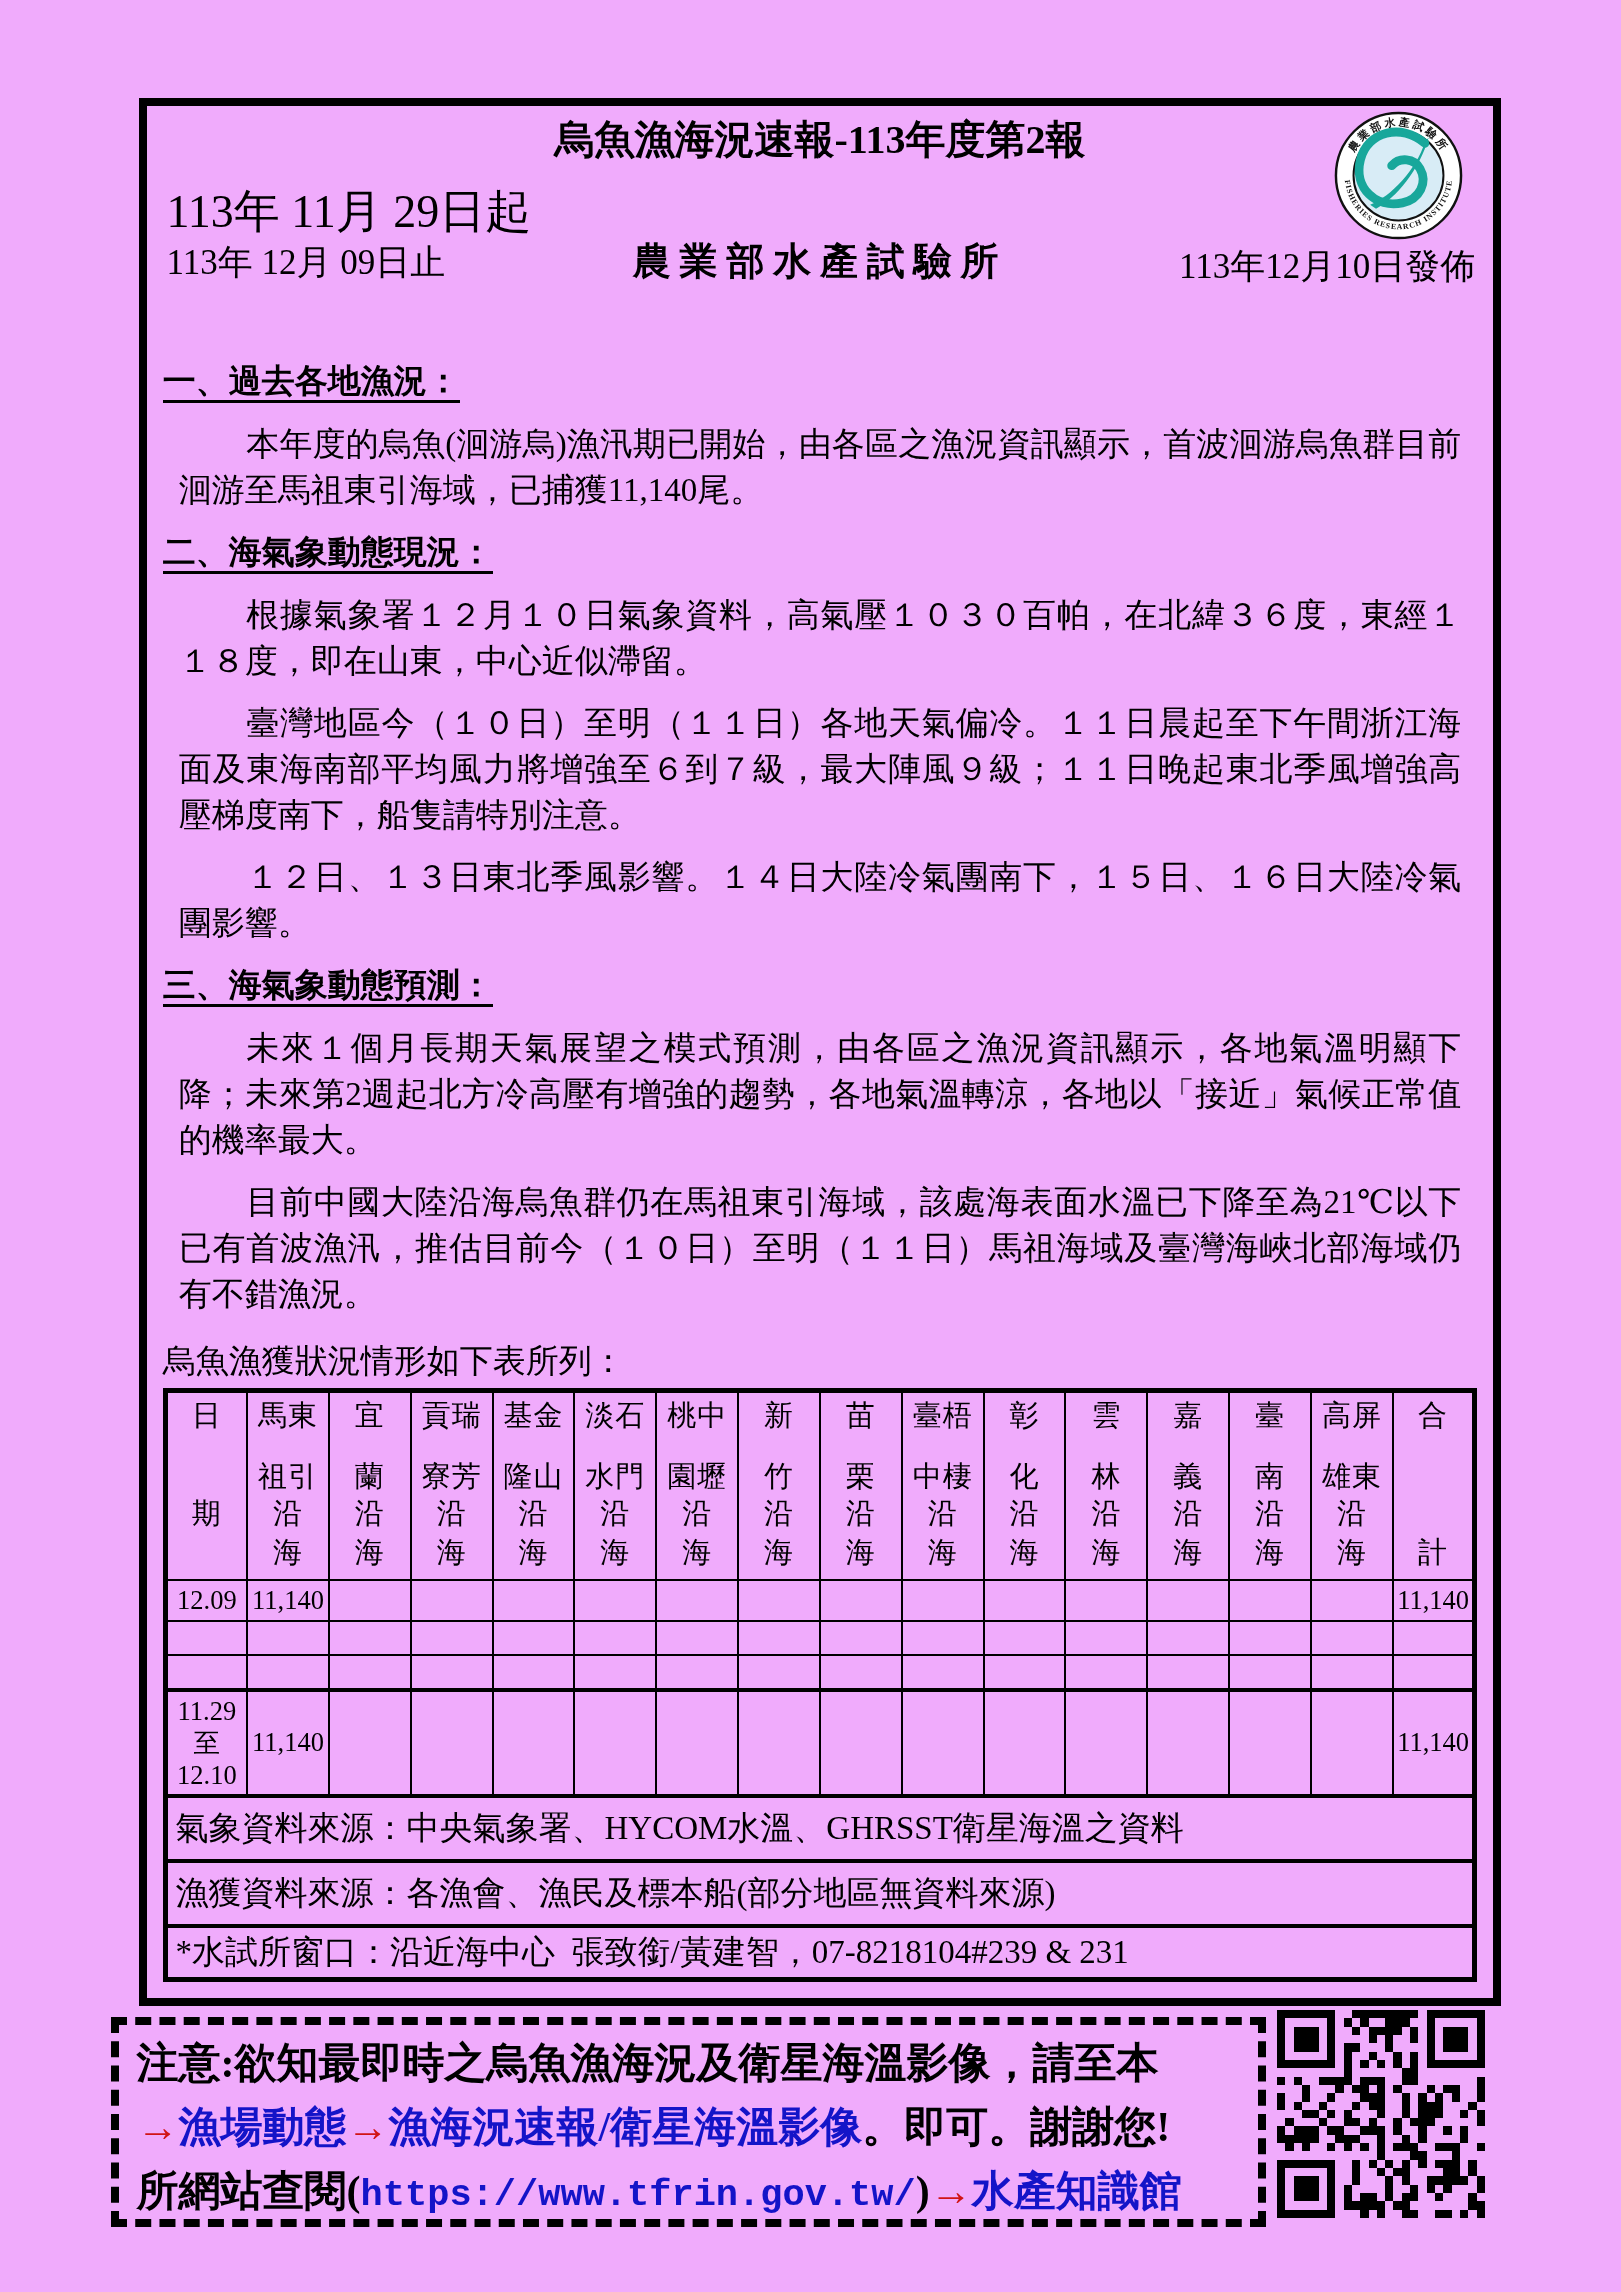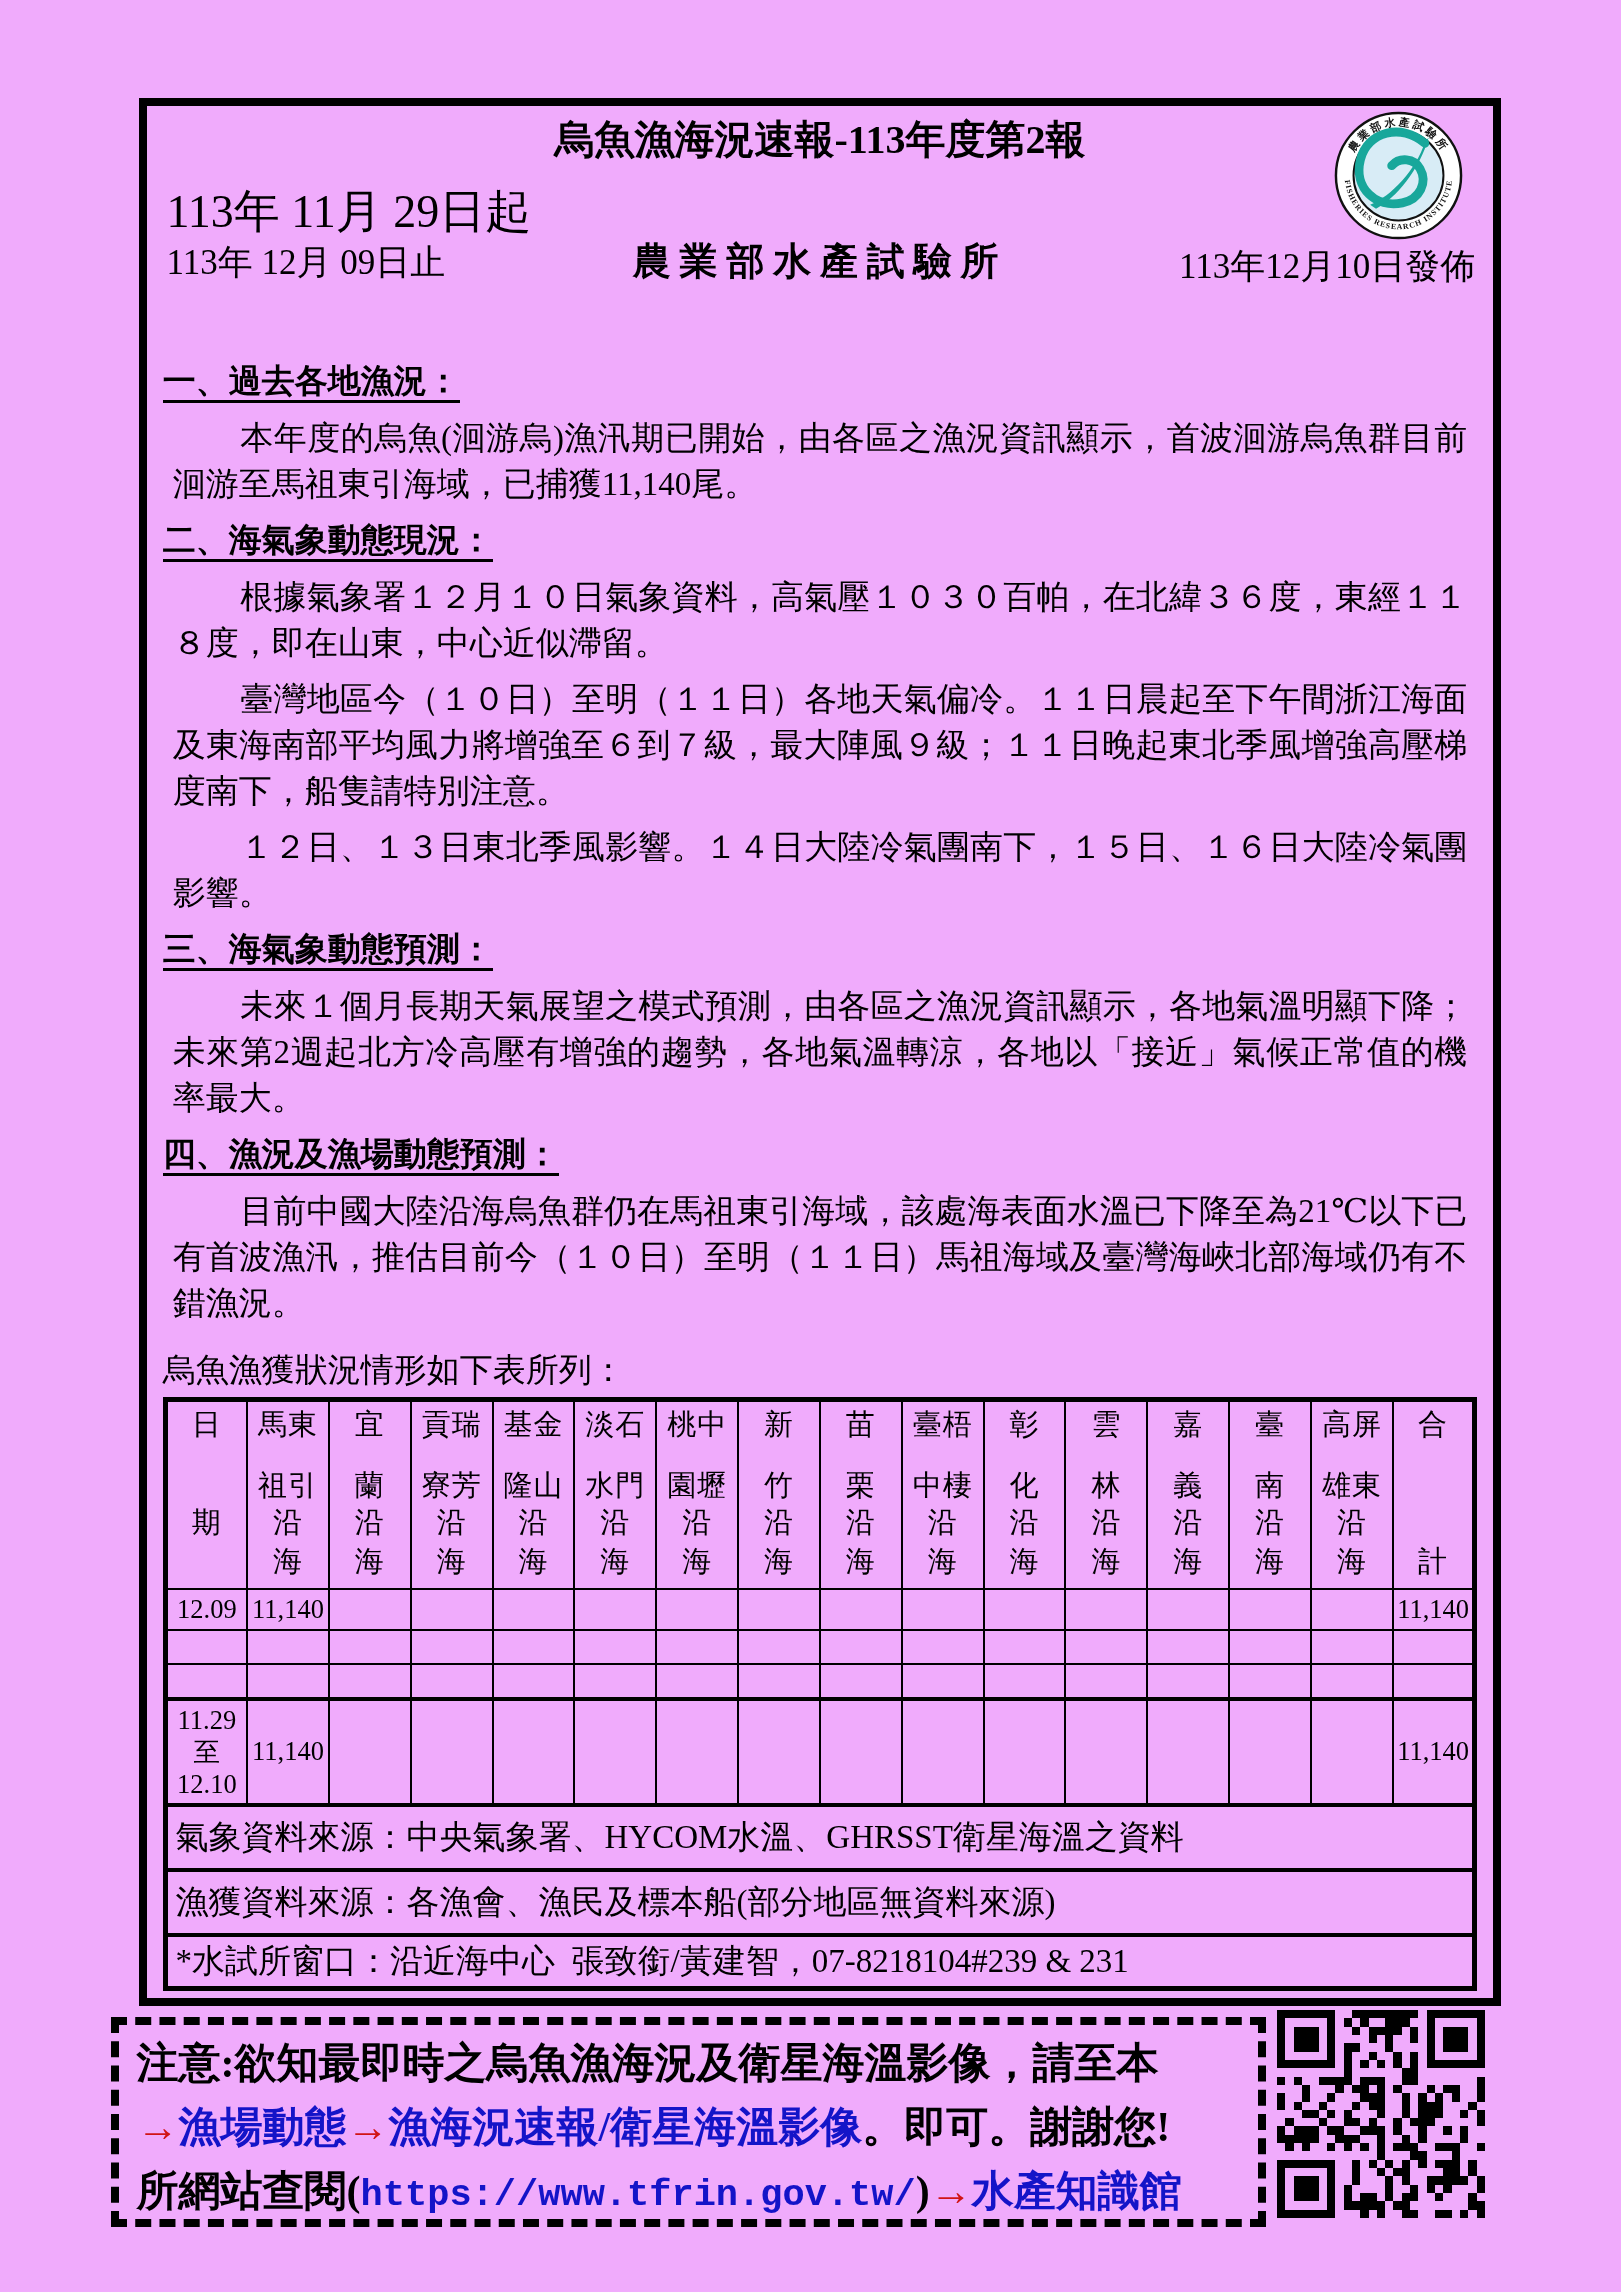--- a/index.html
+++ b/index.html
@@ -16,21 +16,21 @@
   .hdr{position:relative;height:178px;}
   .hdr .date-line1{position:absolute;left:3.9px;top:16px;font-size:46px;white-space:pre;}
   .hdr .date-line2{position:absolute;left:3.9px;top:74px;font-size:35px;white-space:pre;}
   .hdr .org{position:absolute;left:0;right:0;top:71px;text-align:center;font-size:38px;letter-spacing:8.8px;font-weight:bold;}
   .hdr .pub{position:absolute;right:2px;top:78px;font-size:35px;}
   .logo{position:absolute;right:29px;top:3.9px;width:131px;height:131px;}
   
   .body-text{font-size:33px;line-height:46px;text-align:justify;}
   .sec-head{font-weight:bold;margin:0;line-height:47px;}
   .sec-head .u{border-bottom:3.9px solid #000;padding-bottom:1px;}
-  .para{margin:10px;text-indent:2.05em;}
+  .para{margin:16px;text-indent:2.05em;}
   .first-sec{margin-top:15.7px;}
   
   .tbl-intro{margin-top:21.6px;font-size:33px;line-height:45px;}
   table.catch{width:100%;border-collapse:collapse;table-layout:fixed;border:5.9px solid #000;margin-top:3.9px;}
   table.catch th,table.catch td{border:2.9px solid #000;padding:0;text-align:center;overflow:hidden;vertical-align:middle;}
   table.catch thead th{height:186px;position:relative;font-weight:normal;font-size:29px;}
   .hl{position:absolute;left:0;right:0;text-align:center;letter-spacing:1px;line-height:33px;}
   .hl0{top:5.9px}.hl1{top:67px}.hl2{top:104px}.hl3{top:143px}
   tr.r-day td{height:39px;font-size:26.5px;}
   tr.r-empty td{height:32px;}
@@ -85,21 +85,20 @@
       <p class="para">本年度的烏魚(洄游烏)漁汛期已開始，由各區之漁況資訊顯示，首波洄游烏魚群目前洄游至馬祖東引海域，已捕獲11,140尾。</p>
 
       <p class="sec-head"><span class="u">二、海氣象動態現況：</span></p>
       <p class="para">根據氣象署１２月１０日氣象資料，高氣壓１０３０百帕，在北緯３６度，東經１１８度，即在山東，中心近似滯留。</p>
       <p class="para">臺灣地區今（１０日）至明（１１日）各地天氣偏冷。１１日晨起至下午間浙江海面及東海南部平均風力將增強至６到７級，最大陣風９級；１１日晚起東北季風增強高壓梯度南下，船隻請特別注意。</p>
       <p class="para">１２日、１３日東北季風影響。１４日大陸冷氣團南下，１５日、１６日大陸冷氣團影響。</p>
 
       <p class="sec-head"><span class="u">三、海氣象動態預測：</span></p>
       <p class="para">未來１個月長期天氣展望之模式預測，由各區之漁況資訊顯示，各地氣溫明顯下降；未來第2週起北方冷高壓有增強的趨勢，各地氣溫轉涼，各地以「接近」氣候正常值的機率最大。</p>
 
-      <p class="sec-head"><span class="u">四、漁況及漁場動態預測：</span></p>
       <p class="para">目前中國大陸沿海烏魚群仍在馬祖東引海域，該處海表面水溫已下降至為21℃以下已有首波漁汛，推估目前今（１０日）至明（１１日）馬祖海域及臺灣海峽北部海域仍有不錯漁況。</p>
     </div>
 
     <div class="tbl-intro">烏魚漁獲狀況情形如下表所列：</div>
 
     <table class="catch">
       <thead>
           <tr>
             <th>
               <span class="hl hl0">日</span>

